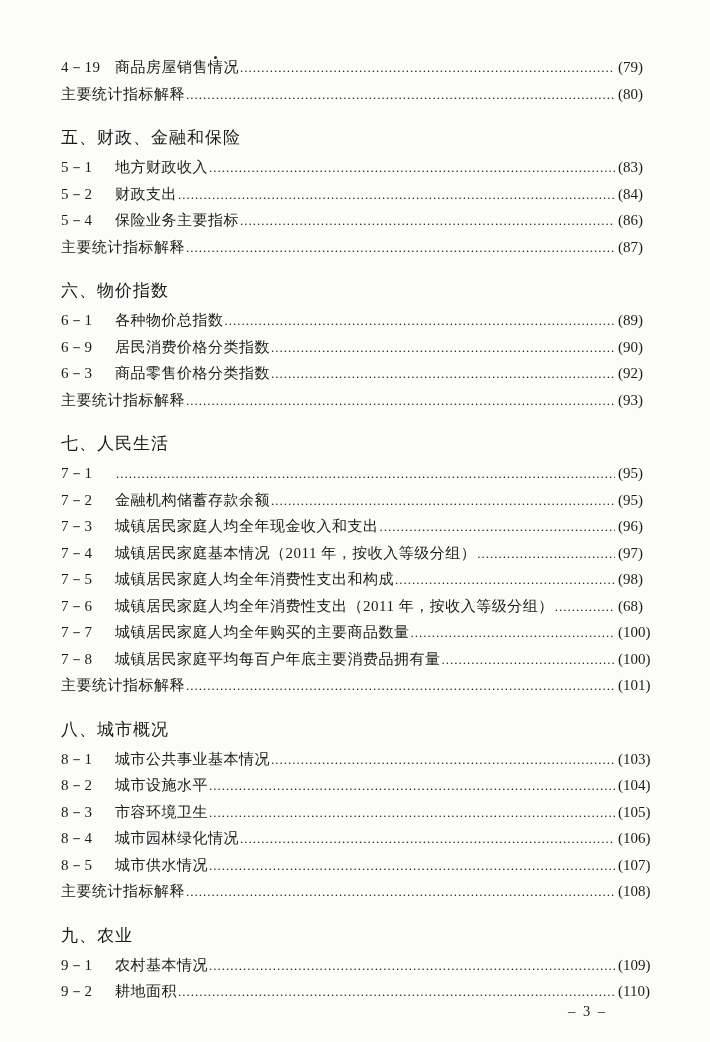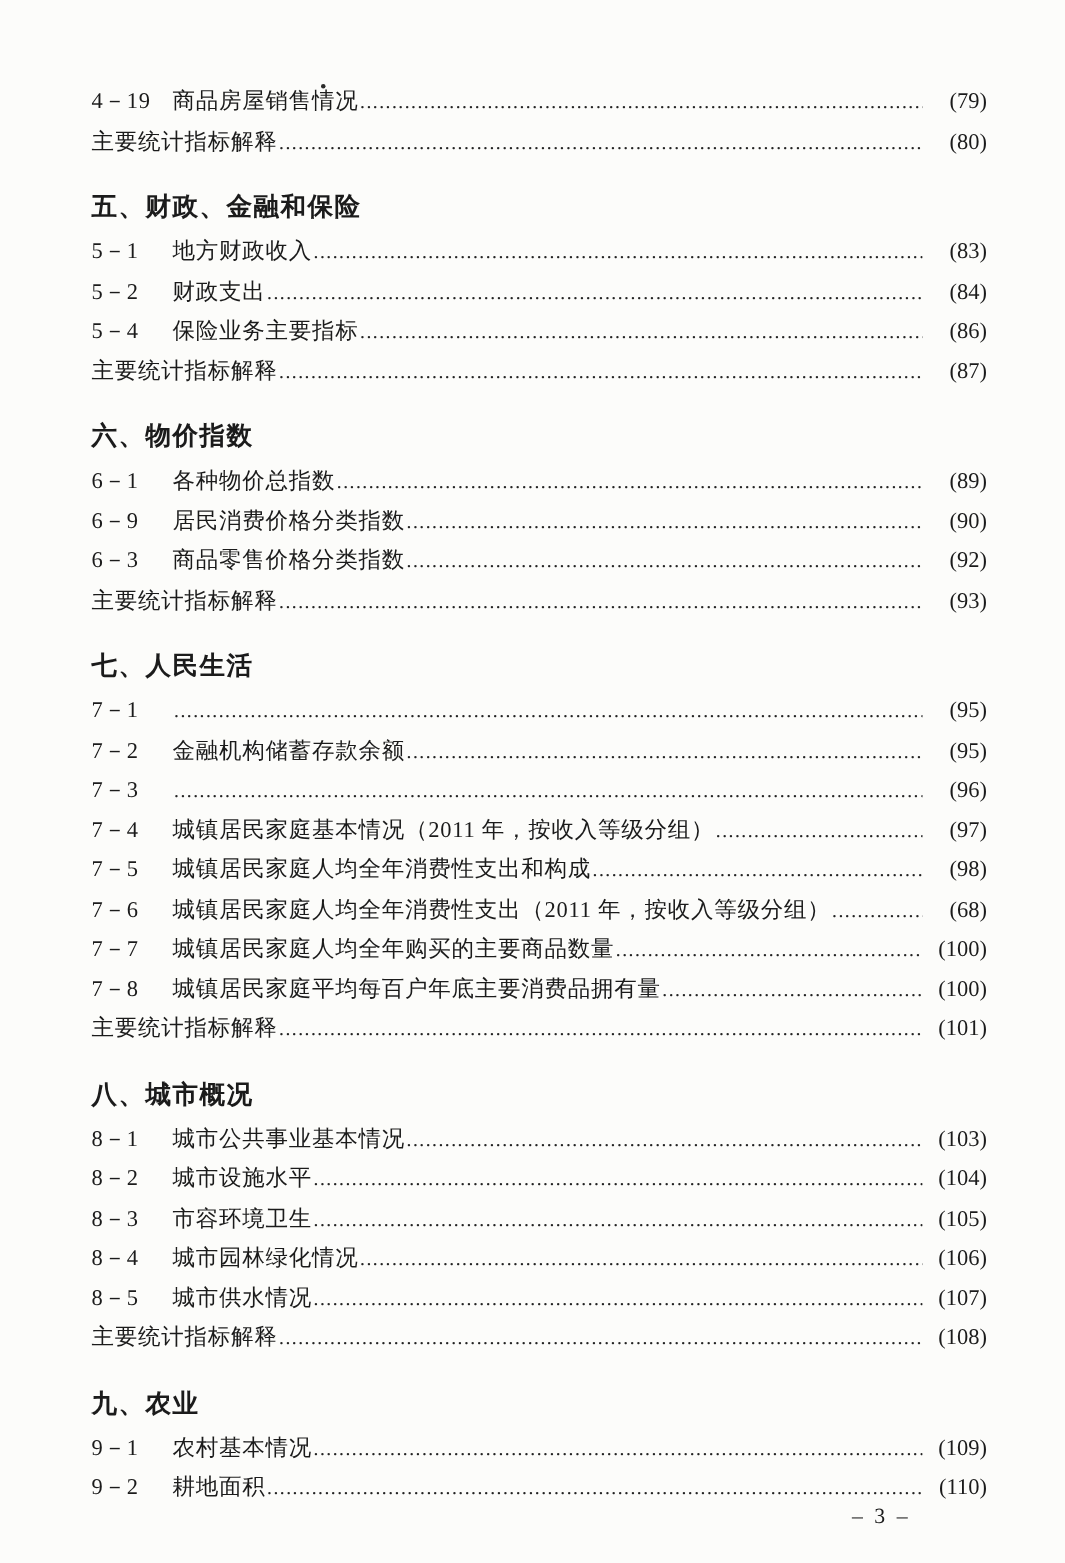--- a/index.html
+++ b/index.html
@@ -18,21 +18,21 @@
     color: #1b1b1b;
   }
   .toc {
     position: absolute;
     top: 58px;
     left: 61px;
     right: 52px;
   }
   .section-header {
     font-size: 17px;
-    font-weight: bold;
+    font-weight: normal;
     line-height: 26px;
     margin-top: 14px;
     margin-bottom: 7px;
     letter-spacing: 1px;
   }
   .entry {
     display: flex;
     align-items: baseline;
     height: 26.5px;
     font-size: 15px;
@@ -54,21 +54,21 @@
     color: #222;
   }
   .entry .leader::after {
     content: "................................................................................................................................................................................................";
     font-size: 13px;
     letter-spacing: 1px;
   }
   .entry .pg {
     flex: 0 0 auto;
     min-width: 40px;
-    text-align: right;
+    text-align: left;
   }
   .footer {
     position: absolute;
     bottom: 22px;
     right: 103px;
     font-size: 14.5px;
     letter-spacing: 2px;
   }
   .speck {
     position: absolute;
@@ -152,20 +152,21 @@
         <span class="pg">(95)</span>
       </div>
       <div class="entry">
         <span class="num">7－2</span>
         <span class="title">金融机构储蓄存款余额</span>
         <span class="leader"></span>
         <span class="pg">(95)</span>
       </div>
       <div class="entry">
         <span class="num">7－3</span>
+        <span class="title">城镇居民家庭人均全年现金收入和支出</span>
         <span class="leader"></span>
         <span class="pg">(96)</span>
       </div>
       <div class="entry">
         <span class="num">7－4</span>
         <span class="title">城镇居民家庭基本情况（2011 年，按收入等级分组） </span>
         <span class="leader"></span>
         <span class="pg">(97)</span>
       </div>
       <div class="entry">

